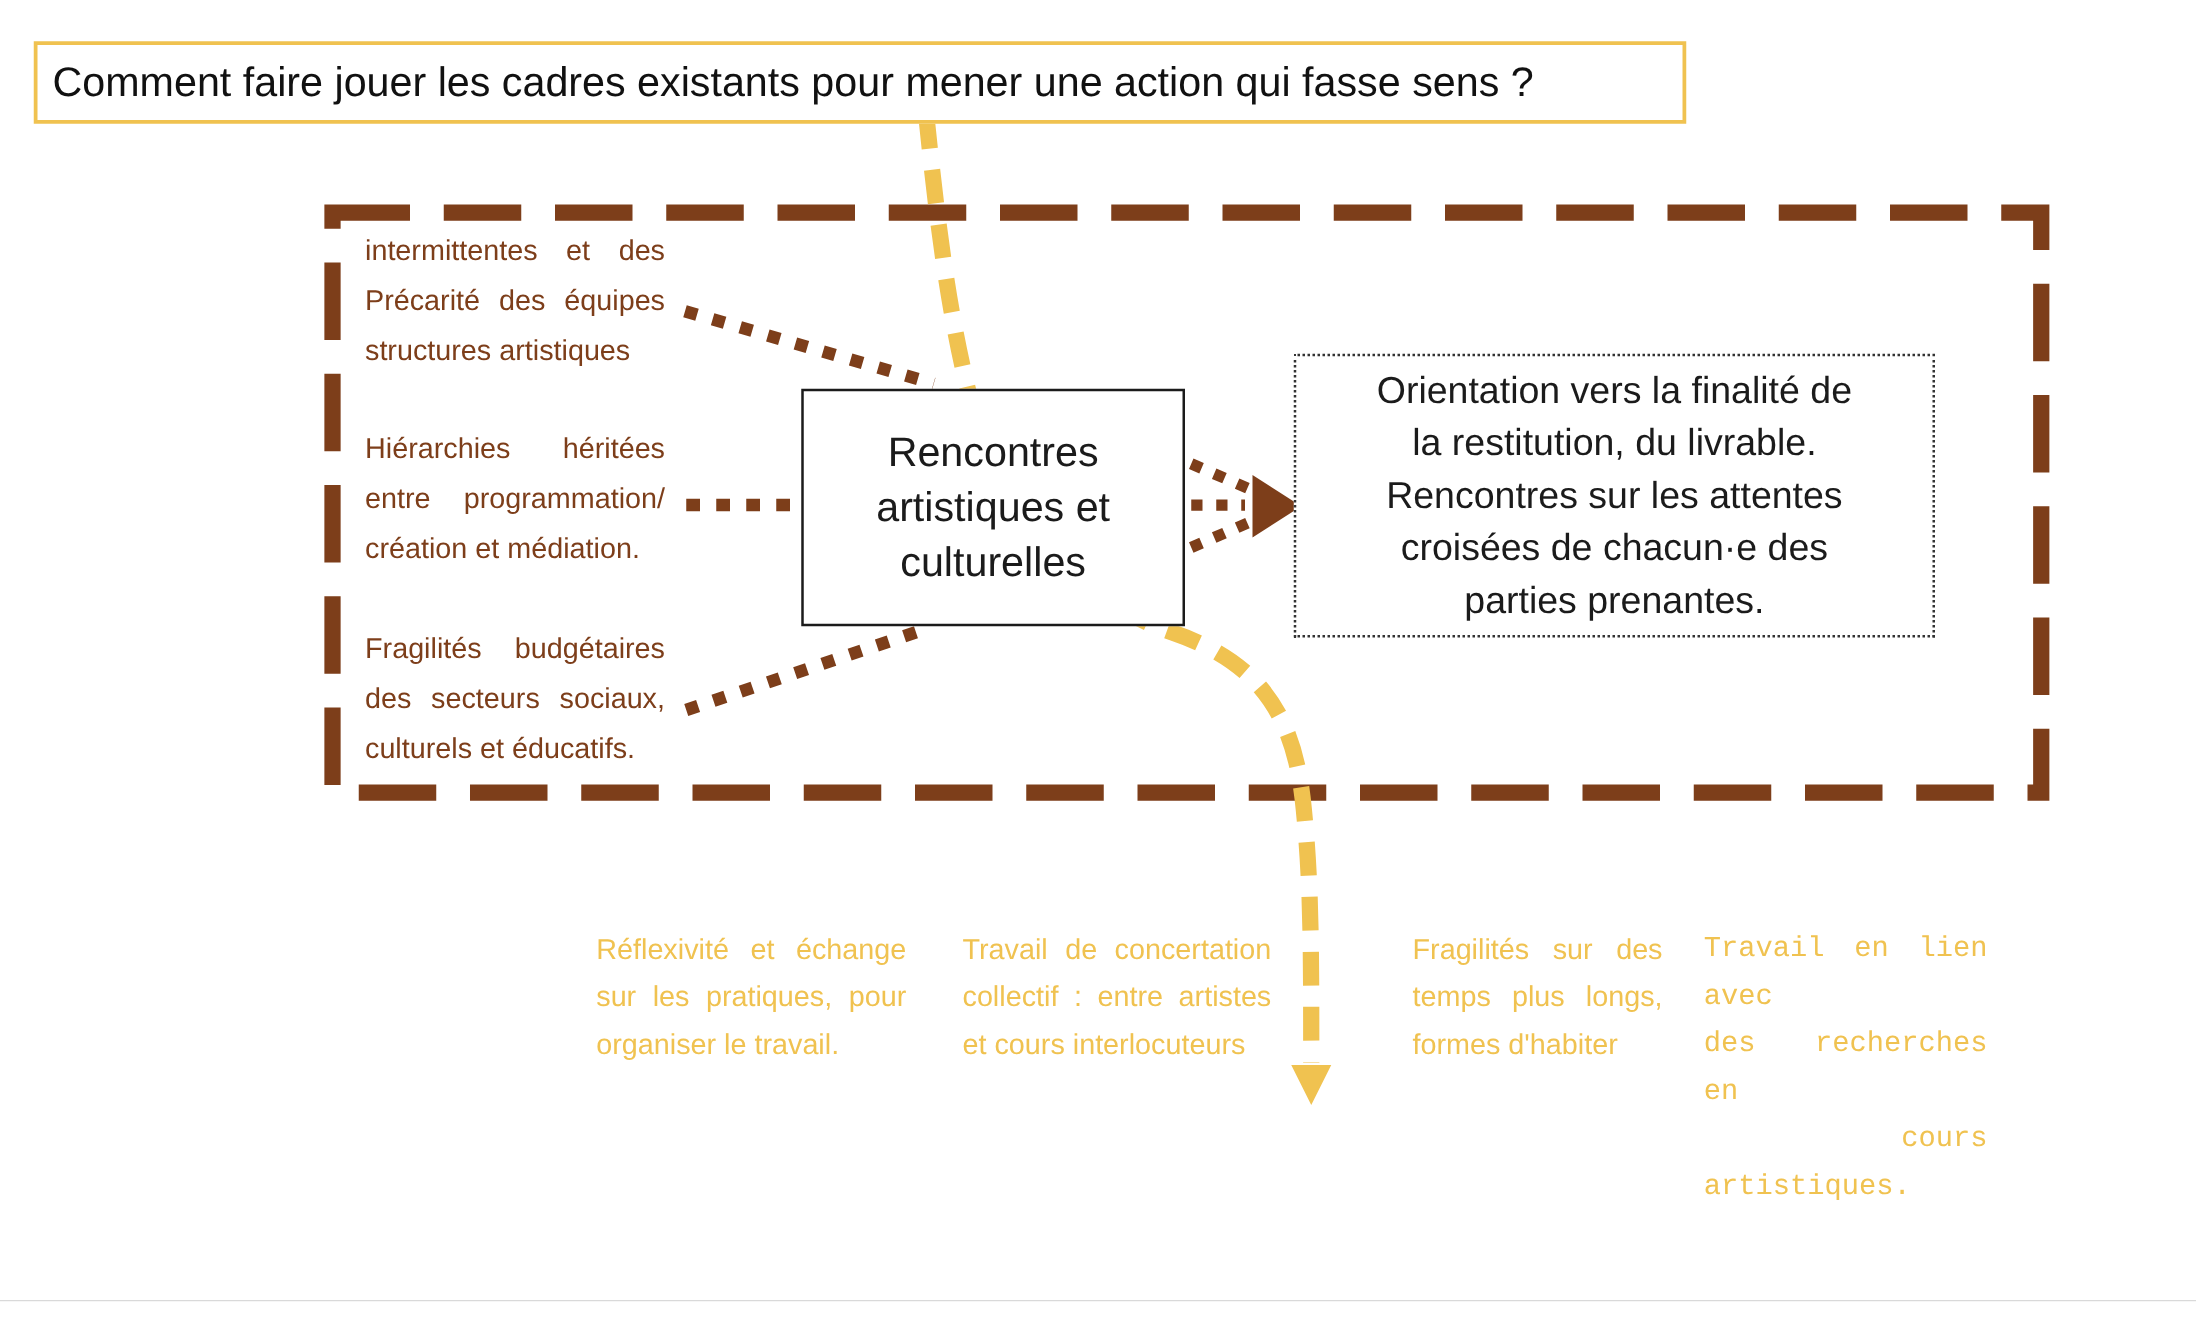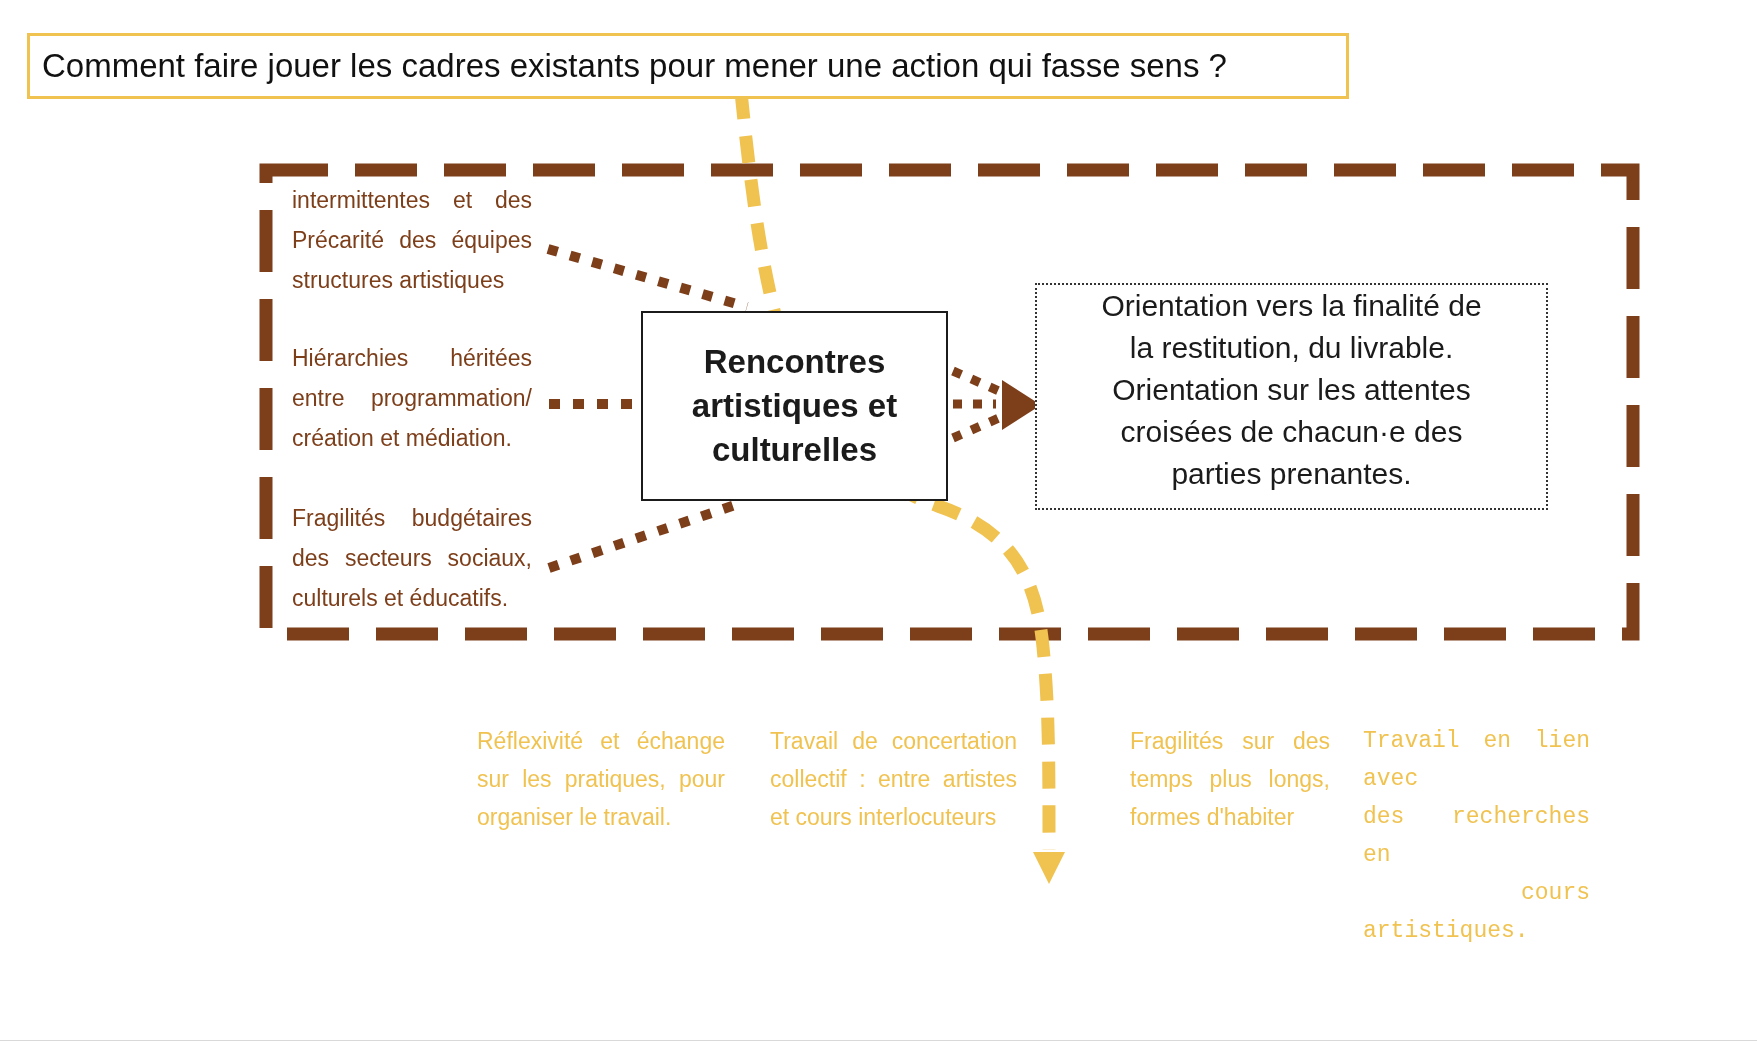--- a/index.html
+++ b/index.html
@@ -21,44 +21,44 @@
     display:flex;align-items:center;
     padding-left:12px;padding-right:12px;
     font-size:33px;color:#111;
     background:#fff;
     white-space:nowrap;
   }
   .center-box{
     left:641px;top:311px;width:303px;height:186px;
     border:2px solid #1b1b1b;background:#fff;
     display:flex;flex-direction:column;justify-content:center;
-    text-align:center;font-size:33px;line-height:44px;color:#1b1b1b;font-weight:bold;
+    text-align:center;font-size:33px;line-height:44px;color:#1b1b1b;
   }
   .right-box{
     left:1035px;top:283px;width:509px;height:223px;
     border:2px dotted #333;background:#fff;
-    display:flex;flex-direction:column;justify-content:flex-start;
+    display:flex;flex-direction:column;justify-content:center;
     text-align:center;font-size:30px;line-height:42px;color:#1b1b1b;
   }
   .bottom-box{
     left:502px;top:886px;width:939px;height:95px;
     border:2px solid #4d4d5c;background:#fff;
     display:flex;flex-direction:column;justify-content:center;
     text-align:center;font-size:30px;line-height:41px;color:#1b1b1b;
   }
   .line{white-space:nowrap;}
 
   
   .brown-block{
     width:240px;color:#7D3E1A;
     font-size:23px;line-height:40px;
   }
   .gold-block{
     color:#F0C250;
-    font-size:23px;line-height:38px;
+    font-size:23px;line-height:38px;margin-top:18px;
   }
   .jline{display:block;text-align:justify;text-align-last:justify;}
   .jlast{display:block;text-align:right;text-align-last:left;}
 
   .bottom-edge{
     left:0;top:1040px;width:1757px;height:1px;background:#d9d9d9;
   }
 </style>
 </head>
 <body>
@@ -88,21 +88,21 @@
 
   <div class="abs center-box">
     <span class="line">Rencontres</span>
     <span class="line">artistiques et</span>
     <span class="line">culturelles</span>
   </div>
 
   <div class="abs right-box">
     <span class="line">Orientation vers la finalité de</span>
     <span class="line">la restitution, du livrable.</span>
-    <span class="line">Orientation sur les attentes</span>
+    <span class="line">Rencontres sur les attentes</span>
     <span class="line">croisées de chacun·e des</span>
     <span class="line">parties prenantes.</span>
   </div>
 
 
   <div class="abs brown-block" style="left:292px;top:180px;">
     <span class="jline">intermittentes et des</span>
     <span class="jline">Précarité des équipes</span>
     <span class="jlast">structures artistiques</span>
   </div>

